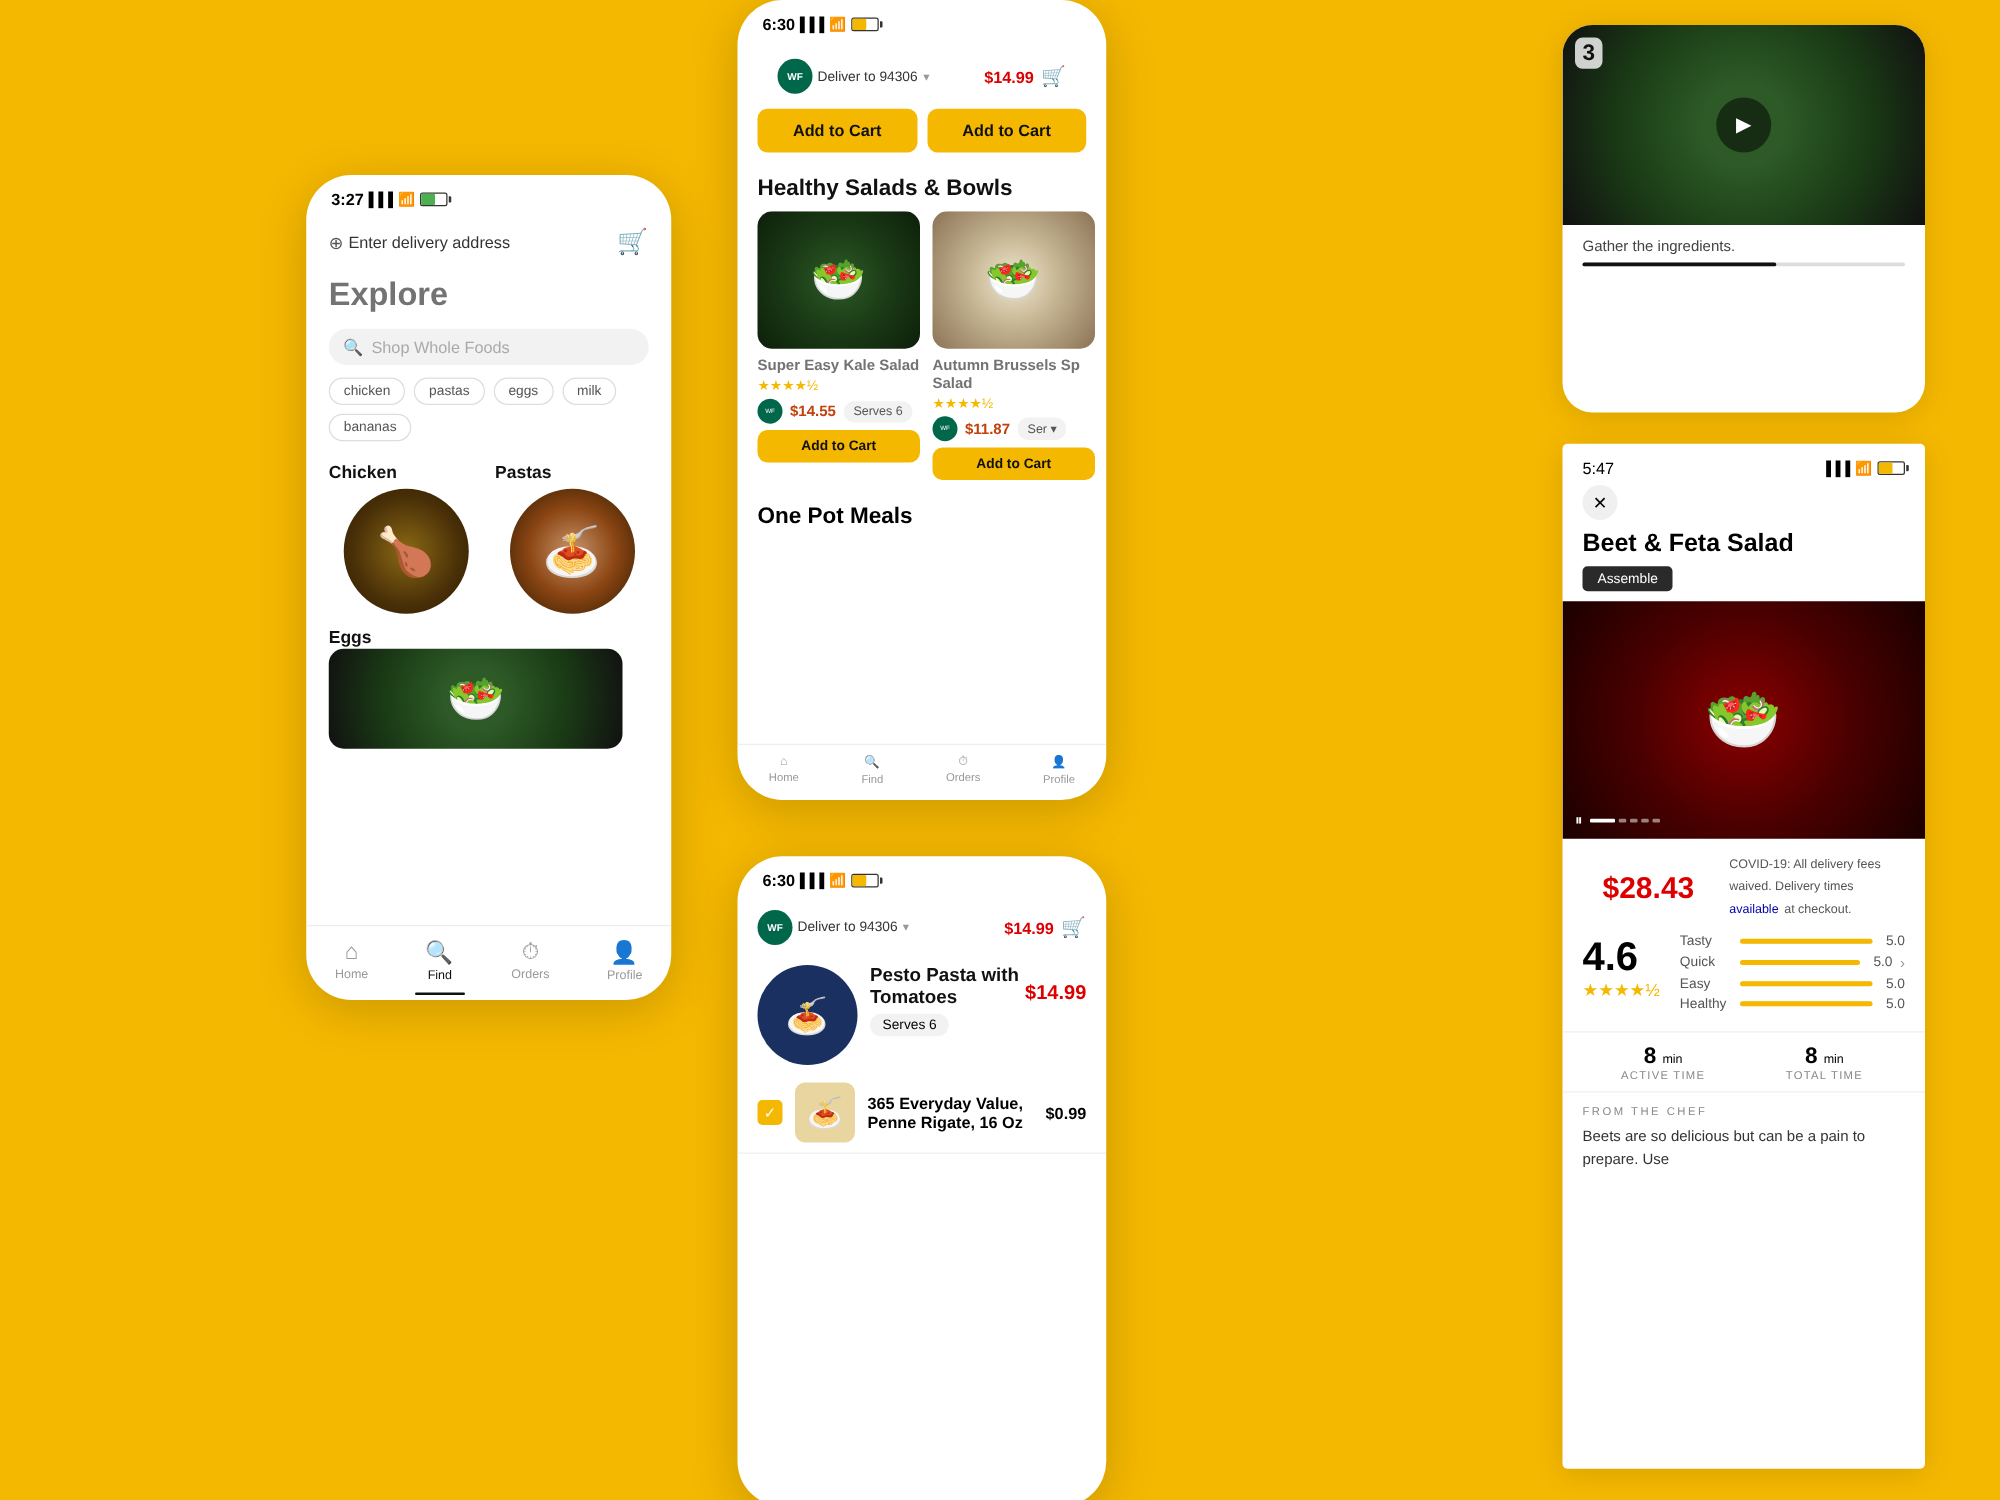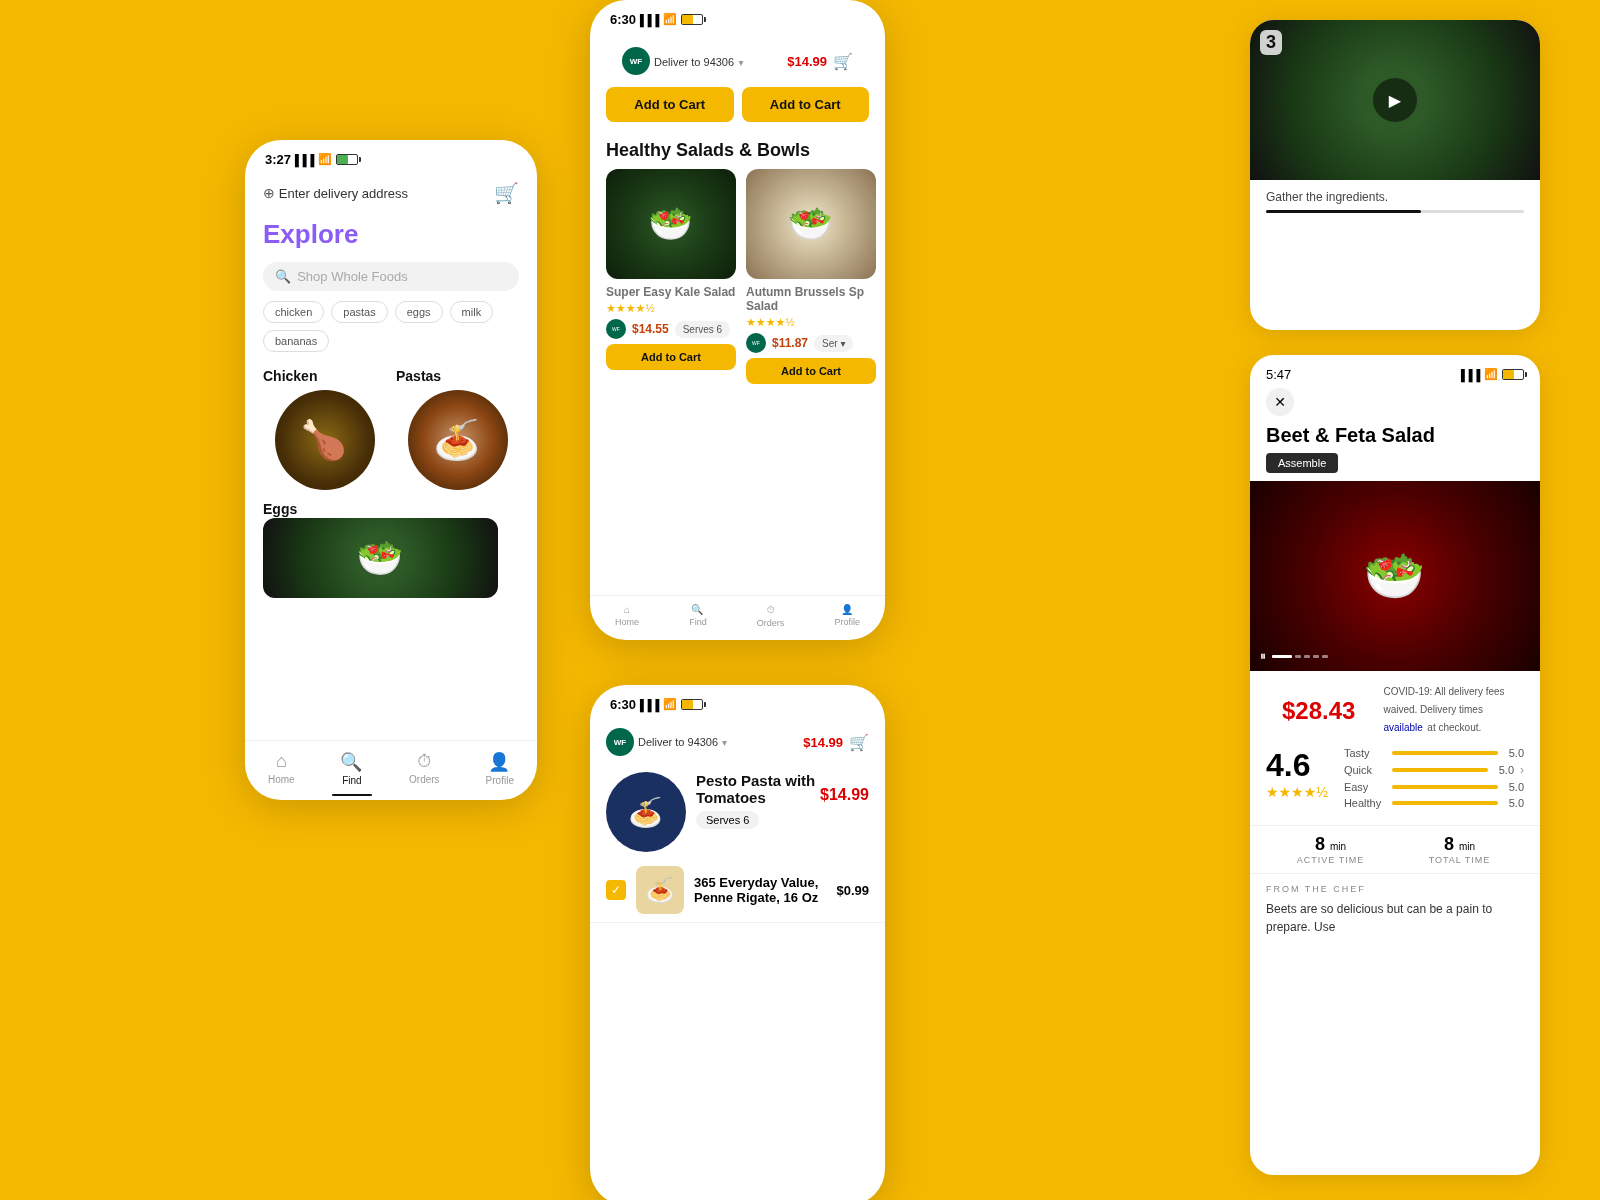--- a/index.html
+++ b/index.html
@@ -44,21 +44,21 @@
     .battery-fill { width: 55%; height: 100%; background: #4CAF50; border-radius: 1px; }
 
     .phone-content { padding: 8px 18px; flex: 1; overflow: hidden; }
     .delivery-row {
       display: flex; align-items: center; justify-content: space-between; margin-bottom: 14px;
     }
     .delivery-address { font-size: 13px; color: #333; display: flex; align-items: center; gap: 4px; }
     .location-dot { color: #555; font-size: 14px; }
     .cart-icon { font-size: 20px; }
 
-    .explore-title { font-size: 26px; font-weight: 700; color: #8b5cf6; margin-bottom: 12px; }
+    .explore-title { font-size: 26px; font-weight: 700; color: #737373; margin-bottom: 12px; }
     .search-box {
       display: flex; align-items: center; background: #f2f2f2; border-radius: 20px; padding: 7px 12px; gap: 6px; margin-bottom: 10px;
     }
     .search-icon { color: #999; font-size: 13px; }
     .search-text { font-size: 13px; color: #aaa; }
 
     .tag-row { display: flex; gap: 7px; flex-wrap: wrap; margin-bottom: 16px; }
     .tag {
       border: 1px solid #ddd; border-radius: 16px; padding: 4px 11px; font-size: 11px; color: #555;
     }
@@ -214,21 +214,21 @@
     .progress-fill { height: 100%; width: 60%; background: #111; border-radius: 2px; }
 
     
     .right-panel-bottom {
       position: absolute;
       right: 60px;
       top: 355px;
       width: 290px;
       height: 820px;
       background: #fff;
-      border-radius: 24px;
+      border-radius: 4px;
       box-shadow: 0 4px 24px rgba(0,0,0,0.12);
       overflow: hidden;
       display: flex;
       flex-direction: column;
     }
     .beet-status {
       display: flex; justify-content: space-between; align-items: center; padding: 12px 16px 6px; font-size: 13px;
     }
     .beet-close { width: 28px; height: 28px; background: #f0f0f0; border-radius: 50%; display: flex; align-items: center; justify-content: center; font-size: 14px; cursor: pointer; }
     .beet-title { font-size: 20px; font-weight: 700; padding: 4px 16px 6px; }
@@ -423,20 +423,21 @@
       <div class="stars">★★★★½</div>
       <div class="recipe-meta">
         <div class="wf-badge" style="font-size:5px;">WF</div>
         <span class="recipe-price">$11.87</span>
         <span class="serves-pill">Ser ▾</span>
       </div>
       <button class="recipe-add-btn">Add to Cart</button>
     </div>
   </div>
 
+  <div class="one-pot">One Pot Meals</div>
 
   <div class="center-bottom-nav">
     <div class="nav-item">
       <span>⌂</span>
       <span style="font-size:9px;">Home</span>
     </div>
     <div class="nav-item">
       <span>🔍</span>
       <span style="font-size:9px;">Find</span>
     </div>

